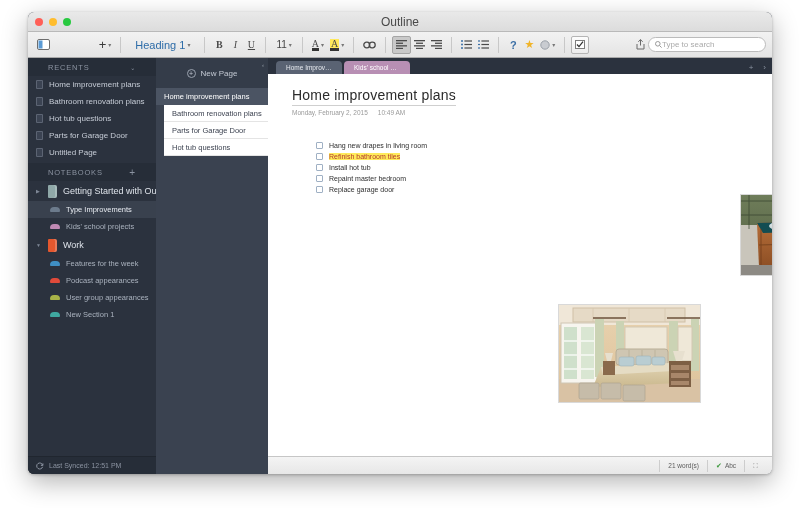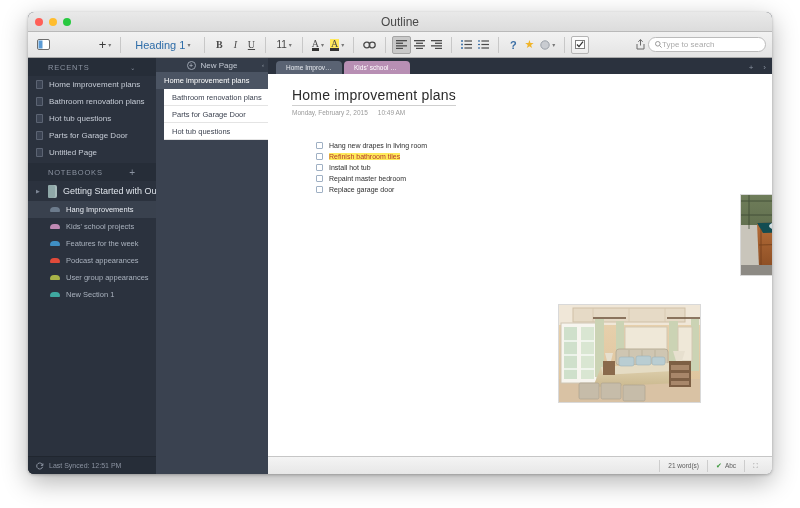--- a/index.html
+++ b/index.html
@@ -105,21 +105,21 @@
   .sb-footer {
     margin-top: auto; height: 18px; background: #262d38;
     display: flex; align-items: center; gap: 5px; padding: 0 8px;
     font-size: 7px; color: #8b93a1; border-top: 1px solid #20262f;
   }
   .plusb { font-size: 10px; color: #8b93a1; }
 
   
   .pagelist { width: 112px; background: #3a4250; position: relative; }
   .pl-head {
-    height: 14px; display: flex; align-items: center; justify-content: center;
+    height: 30px; display: flex; align-items: center; justify-content: center;
     gap: 5px; font-size: 8px; color: #c3c9d3; background: #343c49;
   }
   .circ-plus {
     width: 9px; height: 9px; border-radius: 50%; border: 1px solid #9aa2ae;
     color: #c3c9d3; font-size: 7px; line-height: 7px; text-align: center;
   }
   .pl-chev { position: absolute; right: 4px; top: 4px; font-size: 6px; color: #9aa2ae; }
   .page-row {
     height: 17px; display: flex; align-items: center; padding-left: 8px;
     font-size: 7.5px; color: #dfe3e9;
@@ -376,25 +376,30 @@
           <span class="plusb">+</span>
         </div>
         <div id="notebooks-list">
             <div class="nb-row">
               <span class="tri">▶</span>
               <span class="nbook" style="background:#8fa8a8"></span>
               <span>Getting Started with Outl</span>
             </div>
             <div class="sect-row selected">
               <span class="tabicon" style="background:#6c7b8c"></span>
-              <span>Hang Improvements</span>
+              <span>Type Improvements</span>
             </div>
             <div class="sect-row">
               <span class="tabicon" style="background:#c08ab4"></span>
               <span>Kids' school projects</span>
+            </div>
+            <div class="nb-row">
+              <span class="tri">▼</span>
+              <span class="nbook" style="background:#e4572e"></span>
+              <span>Work</span>
             </div>
             <div class="sect-row">
               <span class="tabicon" style="background:#3f8fc4"></span>
               <span>Features for the week</span>
             </div>
             <div class="sect-row">
               <span class="tabicon" style="background:#e04a3a"></span>
               <span>Podcast appearances</span>
             </div>
             <div class="sect-row">

